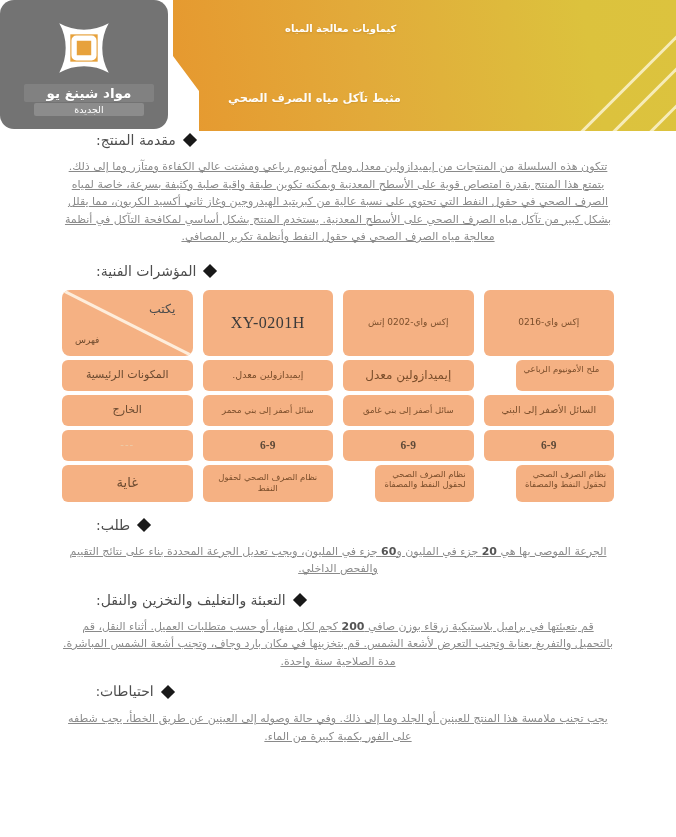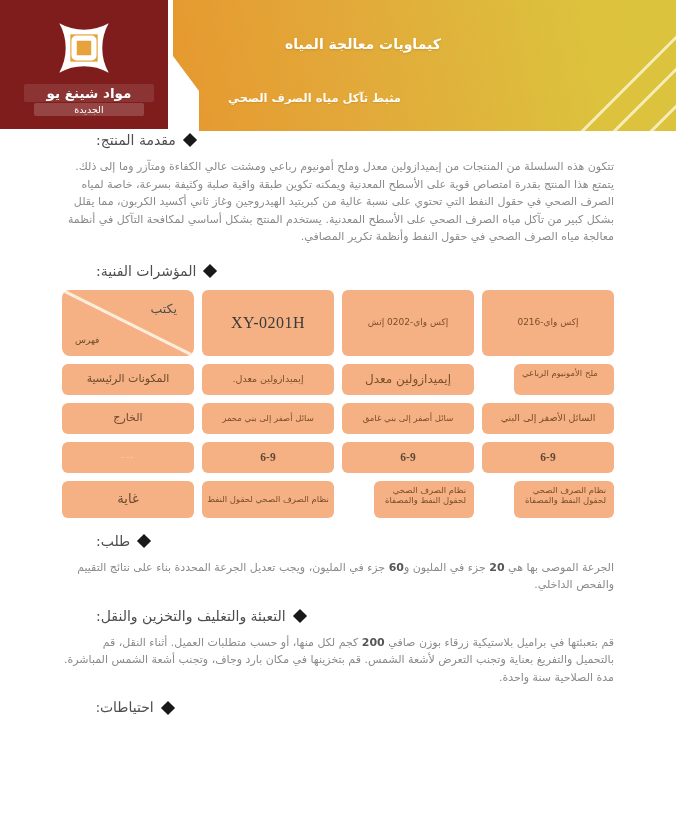--- a/index.html
+++ b/index.html
@@ -3,67 +3,67 @@
 <meta charset="utf-8">
 <style>
   * { margin:0; padding:0; box-sizing:border-box; }
   html,body { background:#fff; }
   body { width:676px; height:837px; position:relative; overflow:hidden;
          font-family:"DejaVu Sans","Liberation Sans",sans-serif; }
 
   
   .header { position:absolute; top:0; left:0; width:676px; height:132px; }
   .logo-block { position:absolute; left:0; top:0; width:168px; height:129px;
-                background:#7f1d1d; text-align:center; }
+                background:#737373; text-align:center;border-radius:14px; }
   .logo-svg { position:absolute; left:46px; top:10px; width:76px; height:76px; }
   .company-name { position:absolute; top:84px; left:24px; right:14px;
                   color:#fff; font-size:13.5px; font-weight:bold; direction:rtl;
                   text-shadow:0 1px 1px rgba(0,0,0,.08);
                   background:rgba(255,255,255,.10); border-radius:2px; padding:1px 0; }
   .company-sub { position:absolute; top:103px; left:34px; right:24px;
                  color:#fff; font-size:9.5px; direction:rtl;
                  background:rgba(255,255,255,.18); border-radius:2px; padding:1px 10px; }
 
   .banner { position:absolute; left:173px; top:0; width:503px; height:131px;
             background:linear-gradient(80deg,#e6982f 0%,#e2aa3a 38%,#dcc23d 82%,#dcc33e 100%);
             clip-path:polygon(0 0,100% 0,100% 100%,26px 100%,26px 91px,0 56px);
             overflow:hidden; }
-  .banner-title { position:absolute; left:112px; top:36px; color:#fff;
-                  font-size:14px; font-weight:bold; direction:rtl;
+  .banner-title { position:absolute; left:112px; top:23px; color:#fff;
+                  font-size:10px; font-weight:bold; direction:rtl;
                   text-shadow:0 1px 2px rgba(160,110,20,.35); }
   .banner-subtitle { position:absolute; left:55px; top:91px; color:rgba(255,255,255,.97);
                      font-size:11.5px; font-weight:bold; direction:rtl;
                      text-shadow:0 1px 1px rgba(160,110,20,.25); }
   .diag { position:absolute; width:3px; height:240px; bottom:-20px;
           background:rgba(255,250,225,.75); transform-origin:50% 100%;
           transform:rotate(45deg); }
   .diag.d1 { left:388px; } .diag.d2 { left:420px; } .diag.d3 { left:457px; }
 
   
   .content { position:absolute; top:132px; left:0; width:676px; padding:0 62px; }
   .section-heading { display:flex; align-items:center; gap:9px; width:fit-content;
                      margin-left:34px; color:#4d4d4d; font-size:14px; }
   .section-heading .htext { direction:rtl; }
   .diamond { width:10px; height:10px; background:#191919; transform:rotate(45deg);
              flex:0 0 auto; }
-  .para { direction:rtl; color:#8a8a8a; font-size:11px;
-          line-height:17.5px; margin-top:10px; }
+  .para { direction:rtl; text-align:center; color:#8a8a8a; font-size:11px;
+          line-height:17.5px; margin-top:10px;text-decoration:underline; }
   .para b { color:#555; }
 
   #h-intro { }
   #h-specs { margin-top:17px; }
   #h-app   { margin-top:15px; }
   #h-pack  { margin-top:14px; }
   #h-prec  { margin-top:13px;font-family:Liberation Serif, serif; }
 
   
   .spec-table { margin-top:11px; display:grid; width:100%;
                 grid-template-columns:repeat(4,1fr);
                 grid-template-rows:66px 31px 31px 31px 37px;
-                column-gap:10px; row-gap:4px;gap:8px; }
+                column-gap:10px; row-gap:4px; }
   .cell { background:#f5b183; border-radius:6px; display:flex; align-items:center;
           justify-content:center; text-align:center; direction:rtl;
           color:#7b4e2b; font-size:9.5px; line-height:1.25; padding:2px 5px;
           position:relative; overflow:hidden; }
   .cell.corner { border-radius:8px; }
   .corner-line { position:absolute; inset:0; width:100%; height:100%; }
   .corner-top { position:absolute; top:11px; right:17px; font-size:12.5px; color:#4d4d4d; }
   .corner-bottom { position:absolute; bottom:9px; left:13px; font-size:9px; color:#6f4b2e; }
   .cell.model-en { font-family:"Liberation Serif","DejaVu Serif",serif;
                    font-size:16px; color:#3a3a3a; direction:ltr; letter-spacing:.5px; }
@@ -157,14 +157,15 @@
   <div class="section-heading" id="h-pack">
     <span class="htext">التعبئة والتغليف والتخزين والنقل:</span>
     <span class="diamond"></span>
   </div>
   <p class="para rich">قم بتعبئتها في براميل بلاستيكية زرقاء بوزن صافي <b>200</b> كجم لكل منها، أو حسب متطلبات العميل. أثناء النقل، قم بالتحميل والتفريغ بعناية وتجنب التعرض لأشعة الشمس. قم بتخزينها في مكان بارد وجاف، وتجنب أشعة الشمس المباشرة. مدة الصلاحية سنة واحدة.</p>
 
   <div class="section-heading" id="h-prec">
     <span class="htext">احتياطات:</span>
     <span class="diamond"></span>
   </div>
+  <p class="para rich">يجب تجنب ملامسة هذا المنتج للعينين أو الجلد وما إلى ذلك. وفي حالة وصوله إلى العينين عن طريق الخطأ، يجب شطفه على الفور بكمية كبيرة من الماء.</p>
 
 </div>
 
 </body></html>

